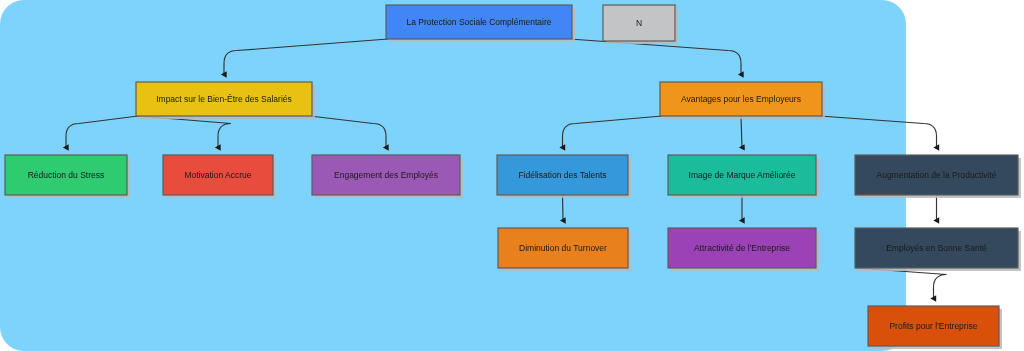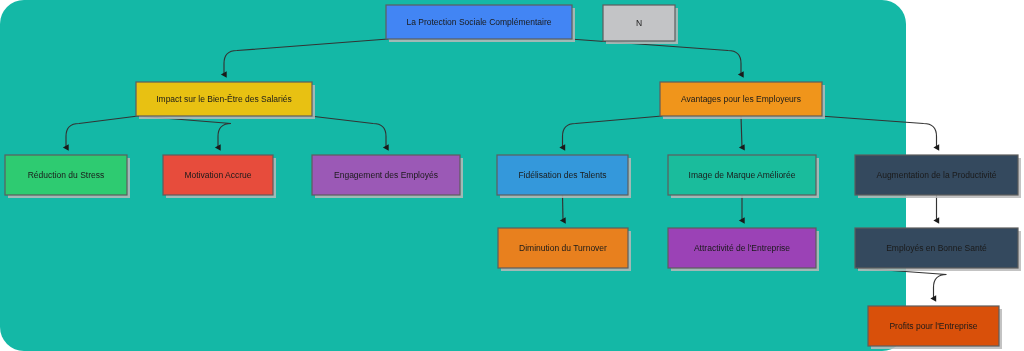--- a/index.html
+++ b/index.html
@@ -10,21 +10,21 @@
   body {
     width: 1024px;
     height: 351px;
     font-family: "Liberation Sans", sans-serif;
     overflow: hidden;
   }
   #diagram-root {
     position: relative;
     width: 906px;
     height: 351px;
-    background: #14b8a6;
+    background: #7dd3fc;
     border-radius: 24px;
   }
   svg.flow {
     position: absolute;
     top: 0;
     left: 0;
     width: 1024px;
     height: 351px;
   }
   .node-rect {

